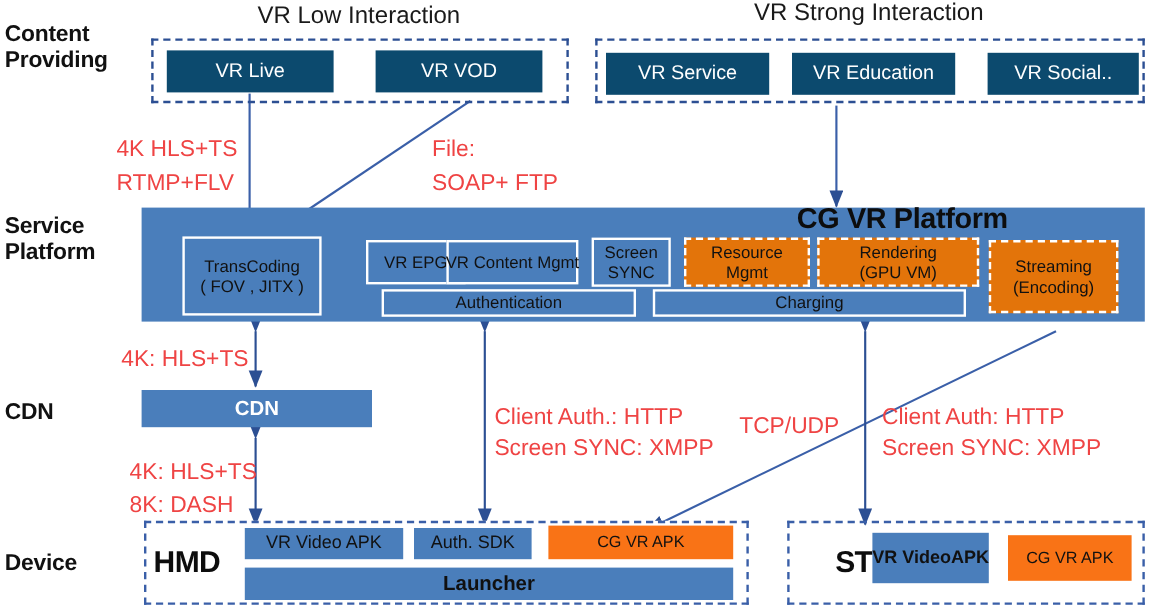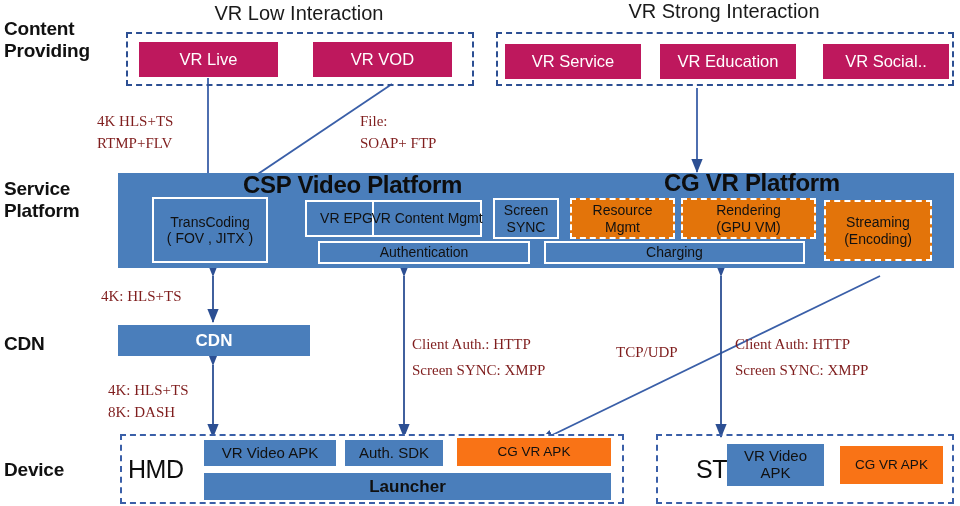--- a/index.html
+++ b/index.html
@@ -36,21 +36,21 @@
     text-align: center;
     white-space: nowrap;
   }
   .dashbox {
     position: absolute;
     border: 2.2px dashed #2c4f93;
     box-sizing: border-box;
   }
   .gray-box {
     position: absolute;
-    background: #be185d;
+    background: #0c4a6e;
     color: #ffffff;
     font-size: 16.5px;
     display: flex;
     align-items: center;
     justify-content: center;
     box-sizing: border-box;
     white-space: nowrap;
   }
   .band {
     position: absolute;
@@ -102,35 +102,34 @@
     font-weight: bold;
     font-size: 17px;
     display: flex;
     align-items: center;
     justify-content: center;
     box-sizing: border-box;
     white-space: nowrap;
   }
   .edge-label {
     position: absolute;
-    font-size: 15px;
-    color: #7f1d1d;
+    font-size: 19px;
+    color: #ef4444;
     line-height: 1.45;
     white-space: nowrap;
-    font-family: Liberation Serif, serif;
   }
   .dev-group {
     position: absolute;
     border: 2px dashed #3a5fa8;
     box-sizing: border-box;
   }
   .dev-group.filled { background: #ffffff; }
   .dev-name {
     position: absolute;
-    font-weight: normal;
+    font-weight: bold;
     font-size: 25px;
     color: #0d0d0d;
     letter-spacing: -0.5px;
     white-space: nowrap;
   }
   .apk {
     position: absolute;
     background: #4a7ebb;
     color: #111111;
     font-size: 15px;
@@ -200,21 +199,20 @@
   <div class="gray-box" style="left:660px; top:44px; width:136px; height:35px;">VR Education</div>
   <div class="gray-box" style="left:823px; top:44px; width:126px; height:35px;">VR Social..</div>
 
   <div class="edge-label" style="left:97px; top:111px; white-space:pre;">4K HLS+TS
 RTMP+FLV</div>
   <div class="edge-label" style="left:360px; top:111px; white-space:pre;">File:
 SOAP+ FTP</div>
 
   <div class="band" style="left:118px; top:173px; width:836px; height:95px;"></div>
 
-  <div class="band-title" style="left:243px; top:171px;">CSP Video Platform</div>
   <div class="band-title" style="left:664px; top:169px;">CG VR Platform</div>
 
   <div class="sub-box" style="left:152px; top:197px; width:116px; height:66px;">
     <span>TransCoding</span>
     <span>( FOV , JITX )</span>
   </div>
 
   <div class="sub-box" style="left:305px; top:200px; width:83px; height:37px;">VR EPG</div>
 
   <div class="sub-box" style="left:372px; top:200px; width:110px; height:37px;">VR Content Mgmt</div>
@@ -263,20 +261,20 @@
 
   <div class="apk" style="left:204px; top:440px; width:132px; height:26px;">VR Video APK</div>
   <div class="apk" style="left:345px; top:440px; width:98px; height:26px;">Auth. SDK</div>
   <div class="apk orange" style="left:457px; top:438px; width:154px; height:28px;">CG VR APK</div>
   <div class="apk launcher" style="left:204px; top:473px; width:407px; height:27px;">Launcher</div>
 
   <div class="dev-group" style="left:656px; top:434px; width:298px; height:70px;"></div>
   <div class="dev-name" style="left:696px; top:455px;">STB</div>
 
   <div class="apk" style="left:727px; top:444px; width:97px; height:42px;">
-    <span style="display:flex;flex-direction:column;align-items:center;">
+    <span style="display:flex;flex-direction:row;align-items:center;font-weight:bold;">
       <span>VR Video</span>
       <span>APK</span>
     </span>
   </div>
   <div class="apk orange" style="left:840px; top:446px; width:103px; height:38px;">CG VR APK</div>
 
 </div>
 
 </body></html>

